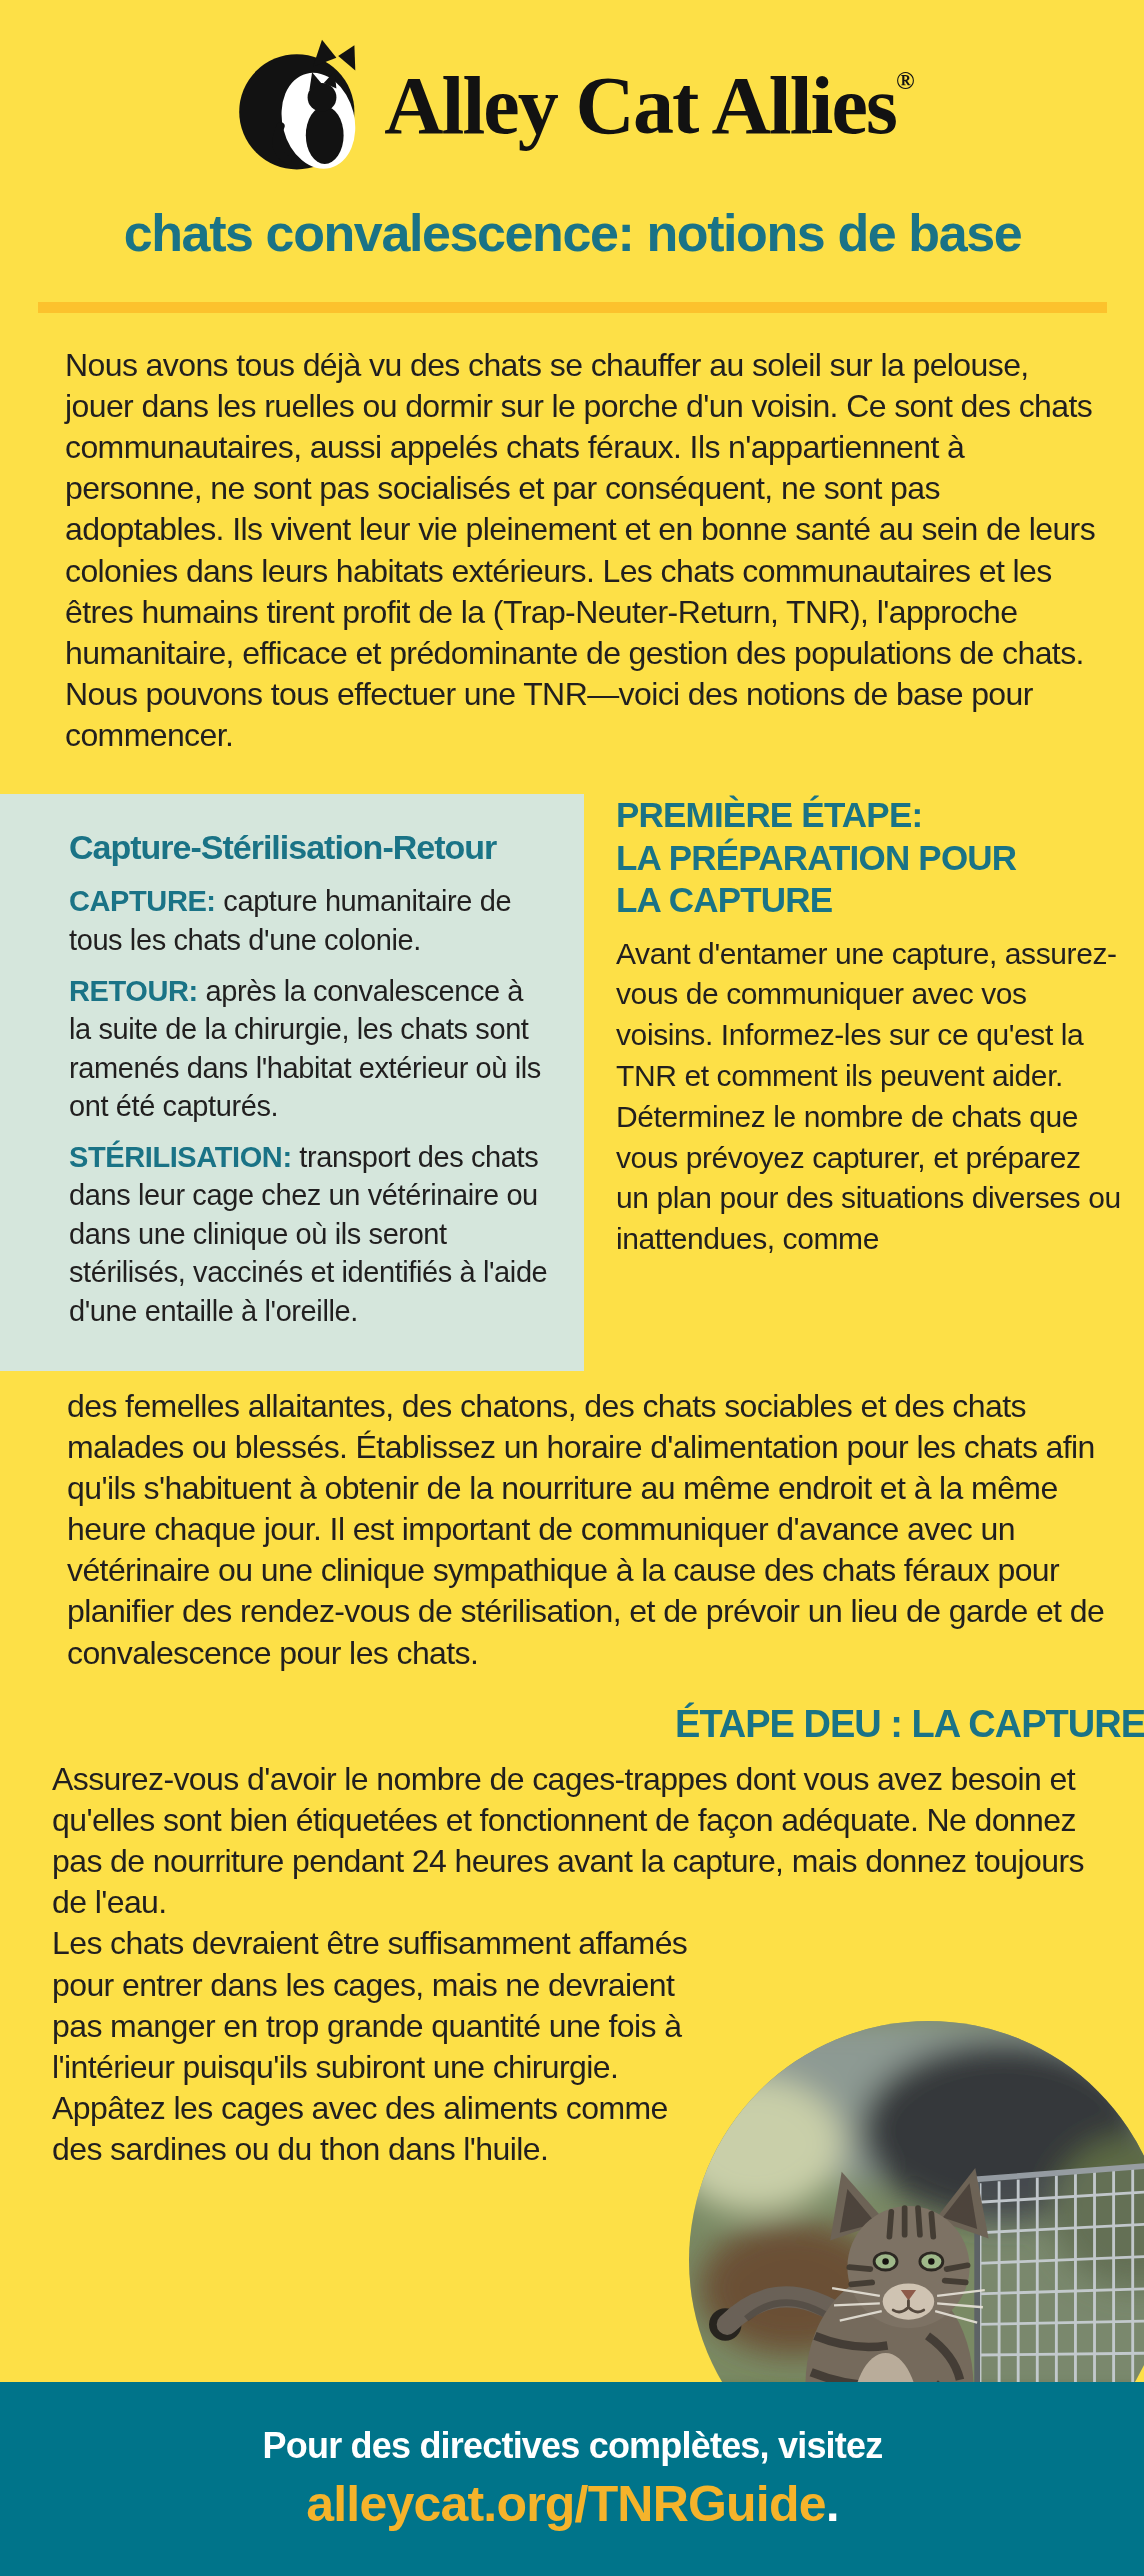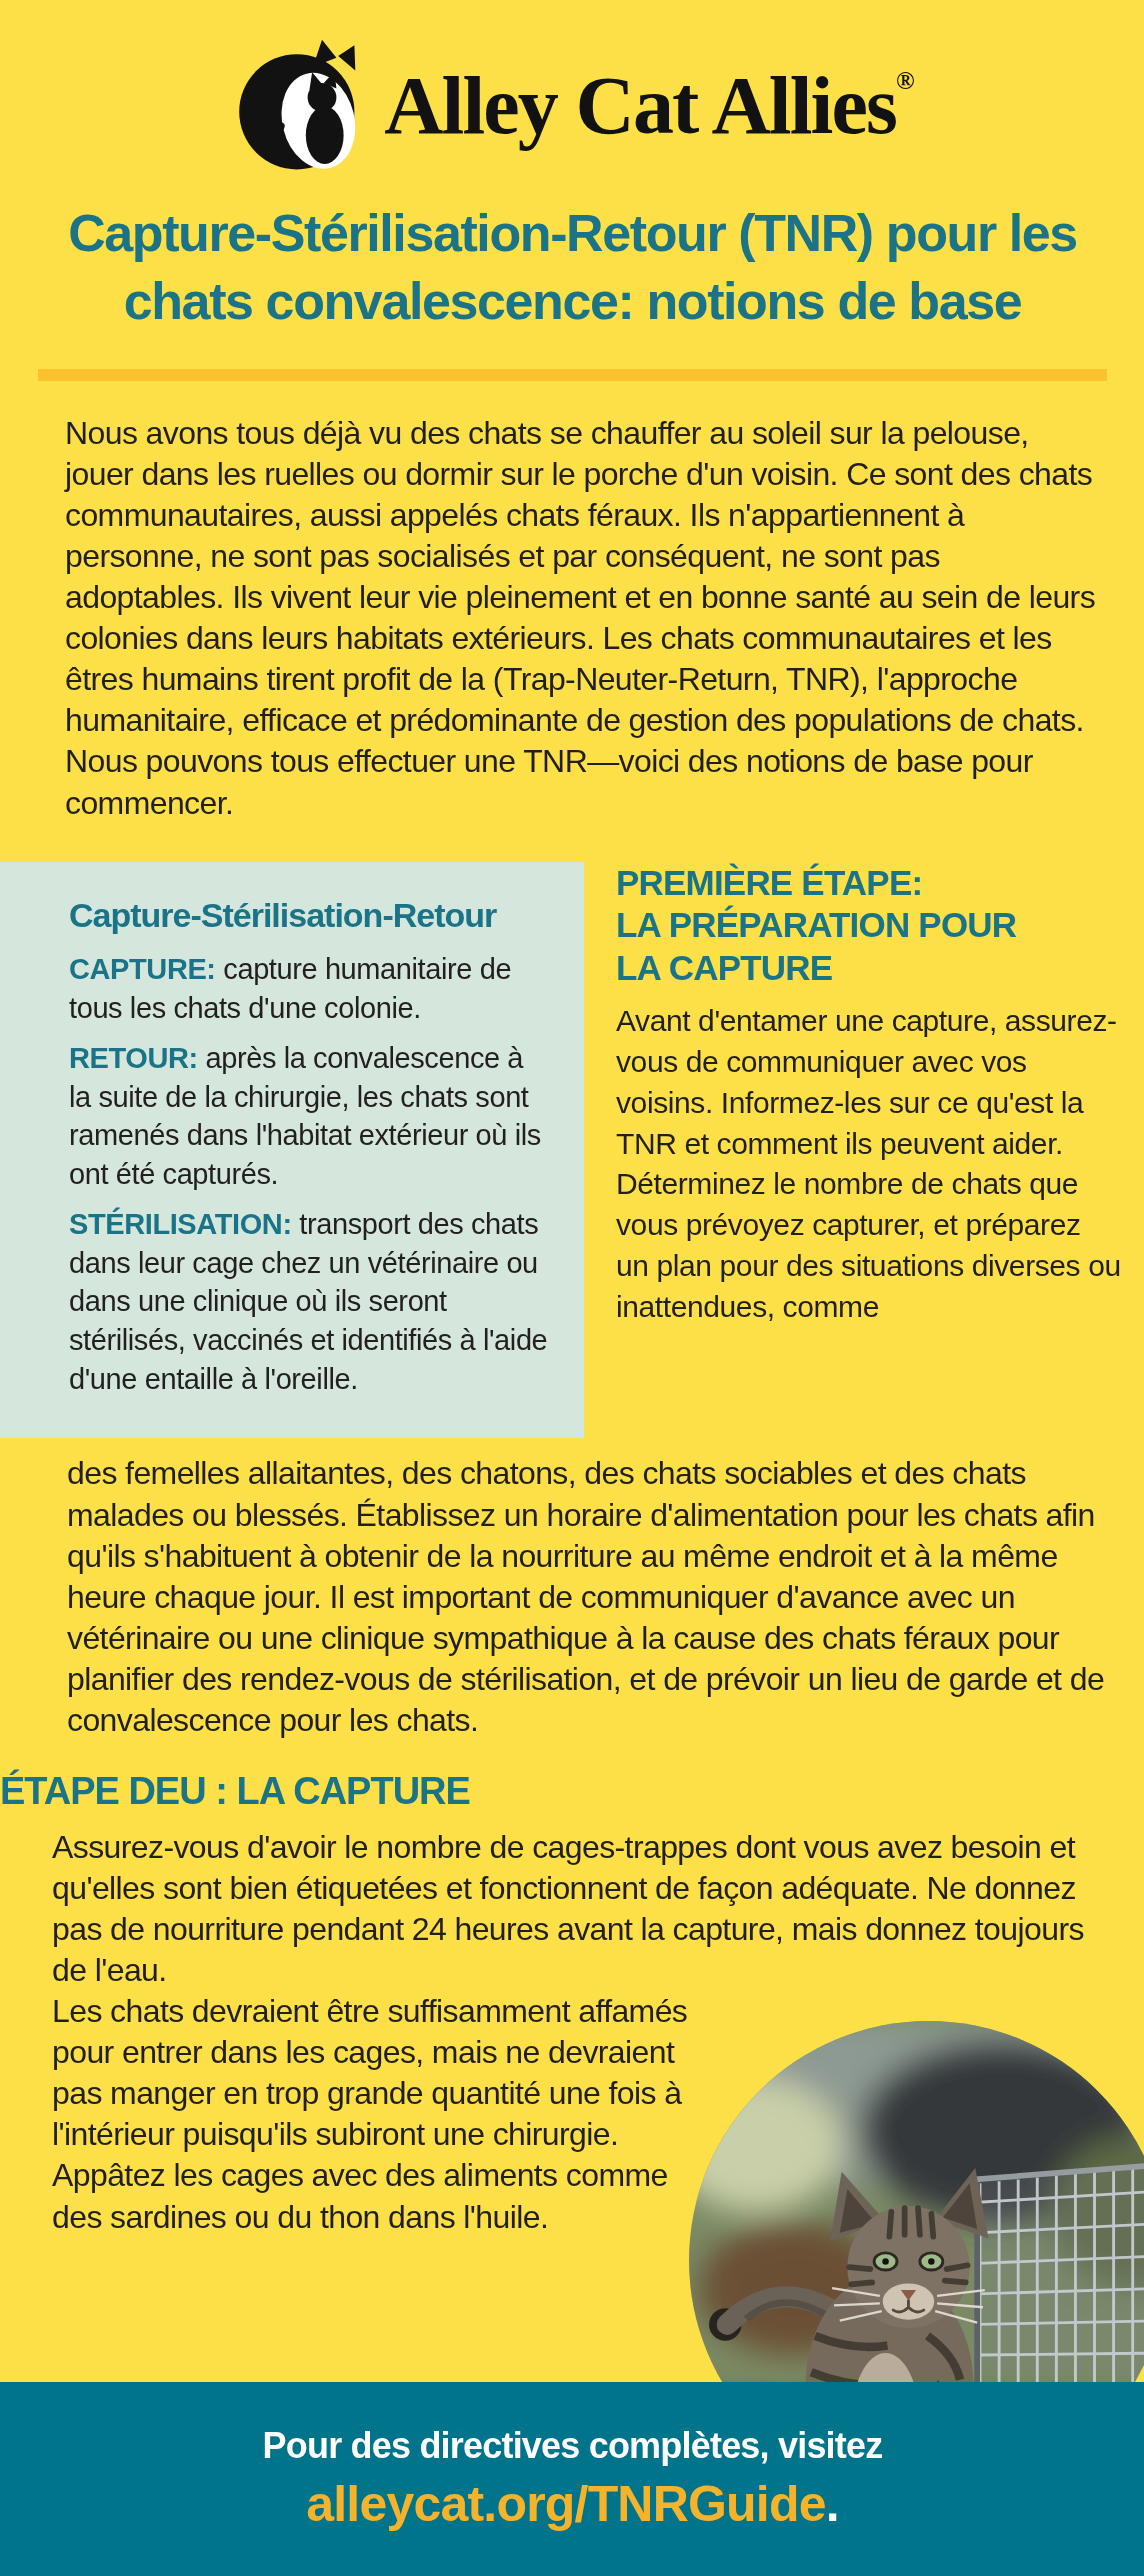--- a/index.html
+++ b/index.html
@@ -100,21 +100,21 @@
     letter-spacing: -0.4px;
   }
   .continuation {
     margin: 15.3px 38px 0 67px;
     font-size: 32px;
     line-height: 1.285;
     letter-spacing: -0.6px;
   }
   .step2-heading {
     margin-top: 29px;
-    text-align: left;
+    text-align: right;
     color: #1a7386;
     font-weight: bold;
     font-size: 38px;
     letter-spacing: -1px;
   }
   .step2 {
     margin: 13.4px 38px 0 52px;
     font-size: 32px;
     line-height: 1.285;
     letter-spacing: -0.6px;
@@ -174,21 +174,20 @@
         <ellipse cx="103" cy="108" rx="21" ry="32" fill="#121212"></ellipse>
         <circle cx="100" cy="66" r="16" fill="#121212"></circle>
         <polygon points="86,58 89,38 100,51" fill="#121212"></polygon>
         <polygon points="102,50 114,37 116,56" fill="#121212"></polygon>
       </g>
     </svg>
     <div class="wordmark"><span>Alley Cat Allies</span><span class="registered">®</span></div>
   </div>
 
   <div class="page-title">
-    <div>Capture-Stérilisation-Retour (TNR) pour les</div>
     <div>chats convalescence: notions de base</div>
   </div>
 
   <div class="divider"></div>
 
   <p class="intro">Nous avons tous déjà vu des chats se chauffer au soleil sur la pelouse, jouer dans les ruelles ou dormir sur le porche d'un voisin. Ce sont des chats communautaires, aussi appelés chats féraux. Ils n'appartiennent à personne, ne sont pas socialisés et par conséquent, ne sont pas adoptables. Ils vivent leur vie pleinement et en bonne santé au sein de leurs colonies dans leurs habitats extérieurs. Les chats communautaires et les êtres humains tirent profit de la (Trap-Neuter-Return, TNR), l'approche humanitaire, efficace et prédominante de gestion des populations de chats. Nous pouvons tous effectuer une TNR—voici des notions de base pour commencer.</p>
 
   <div class="columns">
     <div class="def-box">
       <div class="def-heading">Capture-Stérilisation-Retour</div>

